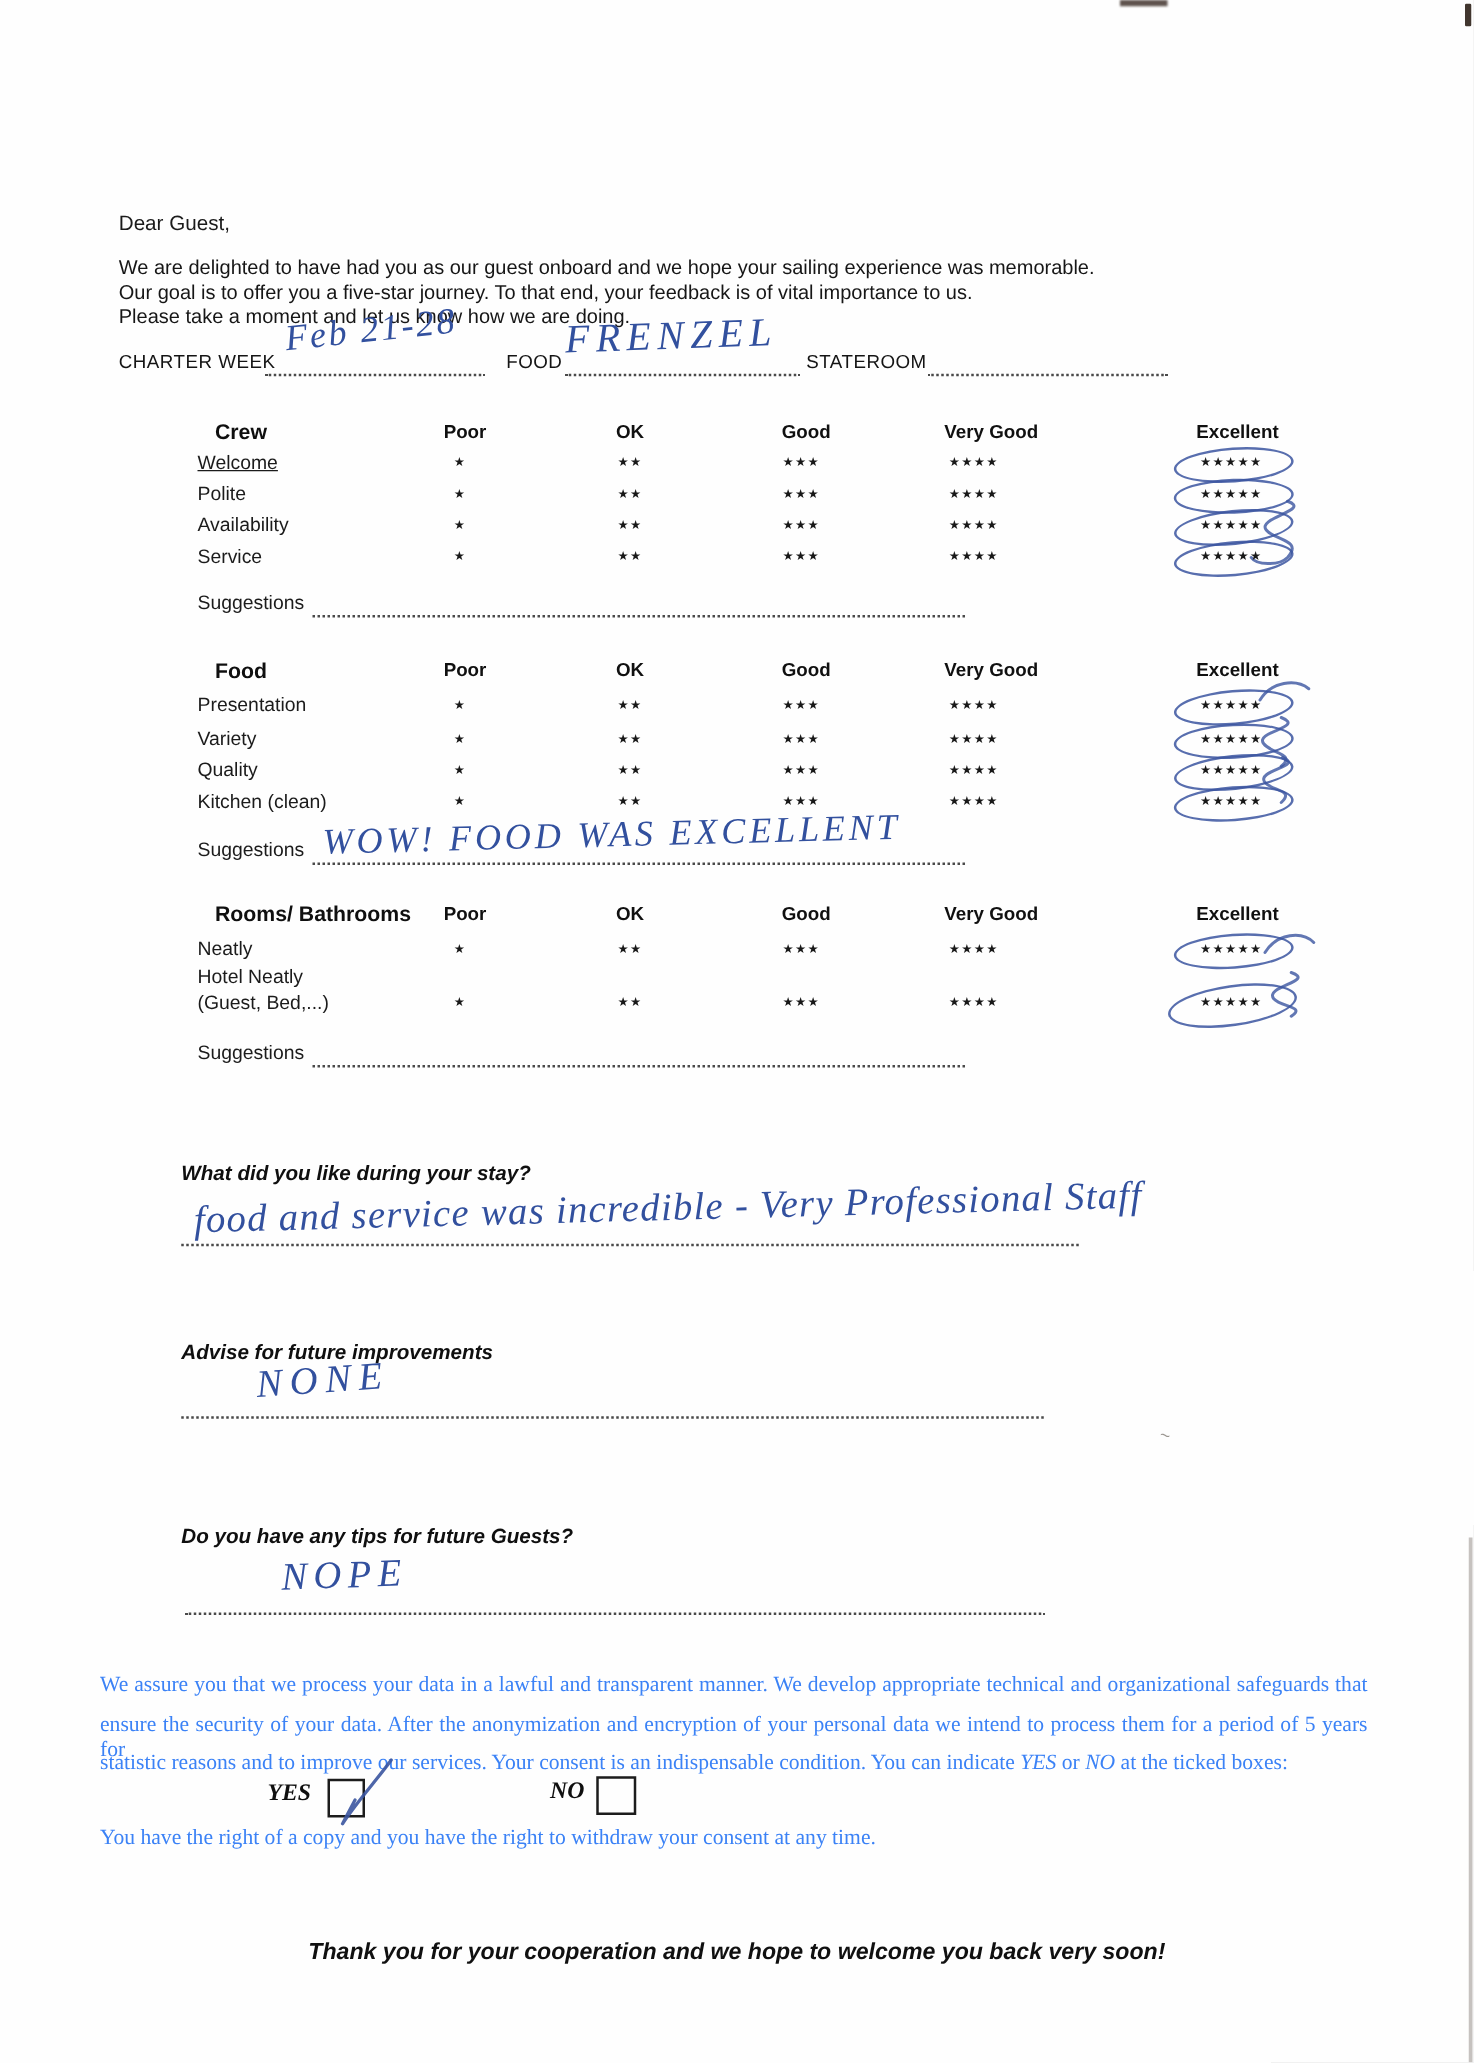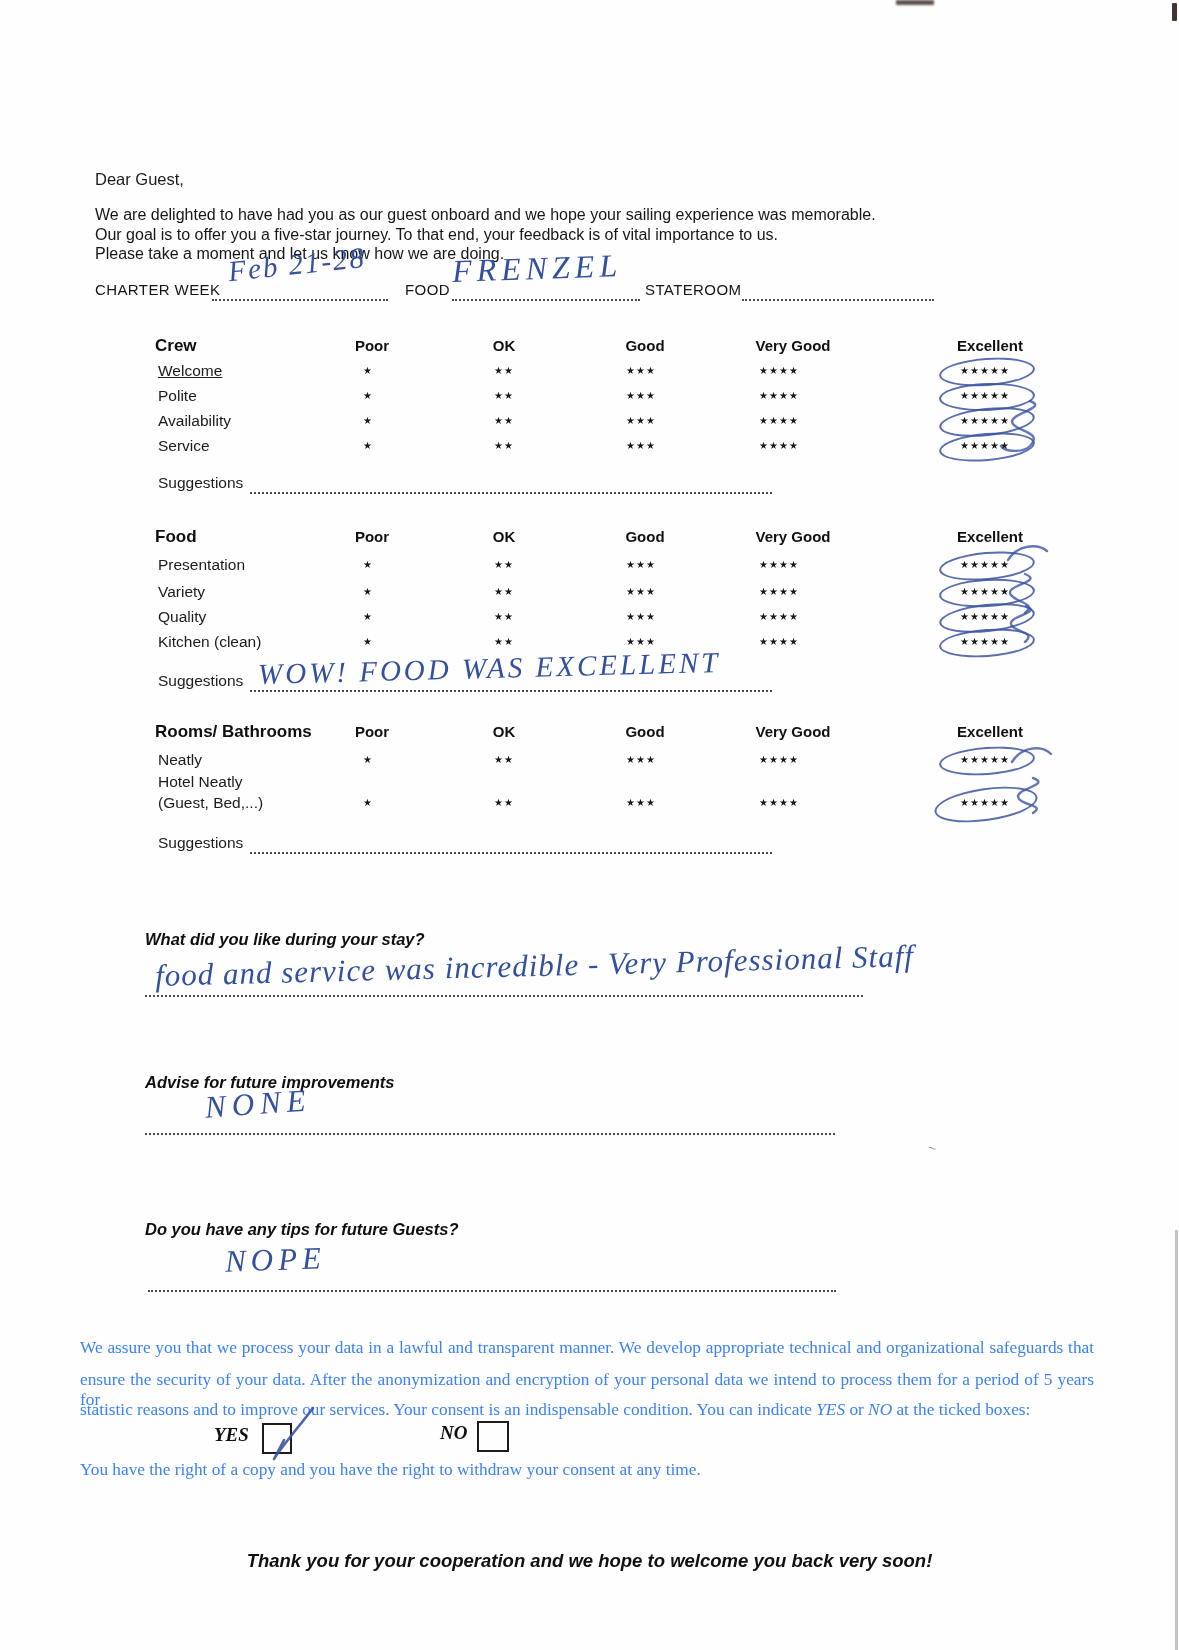--- a/index.html
+++ b/index.html
@@ -27,21 +27,21 @@
   .dotline{position:absolute;height:0;border-bottom:2px dotted #4a4a4a;}
   
   .hw{position:absolute;font-family:cursive;font-style:italic;color:#32509e;white-space:nowrap;}
   .hw-week{left:228px;top:248px;font-size:29px;letter-spacing:2px;transform:rotate(-6deg);}
   .hw-name{left:452px;top:250px;font-size:32px;letter-spacing:5px;transform:rotate(-2deg);}
   .hw-q1{left:155px;top:948px;font-size:31px;letter-spacing:1px;transform:rotate(-1.5deg);}
   .hw-q2{left:205px;top:1086px;font-size:31px;letter-spacing:6px;transform:rotate(-4deg);}
   .hw-q3{left:225px;top:1242px;font-size:31px;letter-spacing:5px;transform:rotate(-2deg);}
   .sug-hw{left:258px;font-size:29px;letter-spacing:3px;transform:rotate(-1.5deg);}
   
-  .sec-title{position:absolute;left:155px;font-weight:700;font-size:17px;color:#0f0f0f;}
+  .sec-title{position:absolute;left:172px;font-weight:700;font-size:17px;color:#0f0f0f;}
   .col-h{position:absolute;width:130px;text-align:center;font-weight:700;font-size:15px;color:#101010;}
   .row-label{position:absolute;left:158px;font-size:15.5px;line-height:22px;}
   .stars{position:absolute;width:130px;text-align:center;font-size:10px;letter-spacing:1px;line-height:22px;color:#181818;}
   .pen-circle{position:absolute;width:92px;height:24px;border:2px solid #3b55a0;border-radius:50%;opacity:.85;}
   .sug-label{position:absolute;left:158px;font-size:15.5px;}
   .sug-dotline{left:250px;width:522px;}
   
   .q-label{position:absolute;left:145px;font-size:16.5px;font-weight:700;font-style:italic;color:#0f0f0f;text-align:center;}
   
   .privacy-line{position:absolute;left:80px;width:1014px;font-family:"Liberation Serif", serif;

